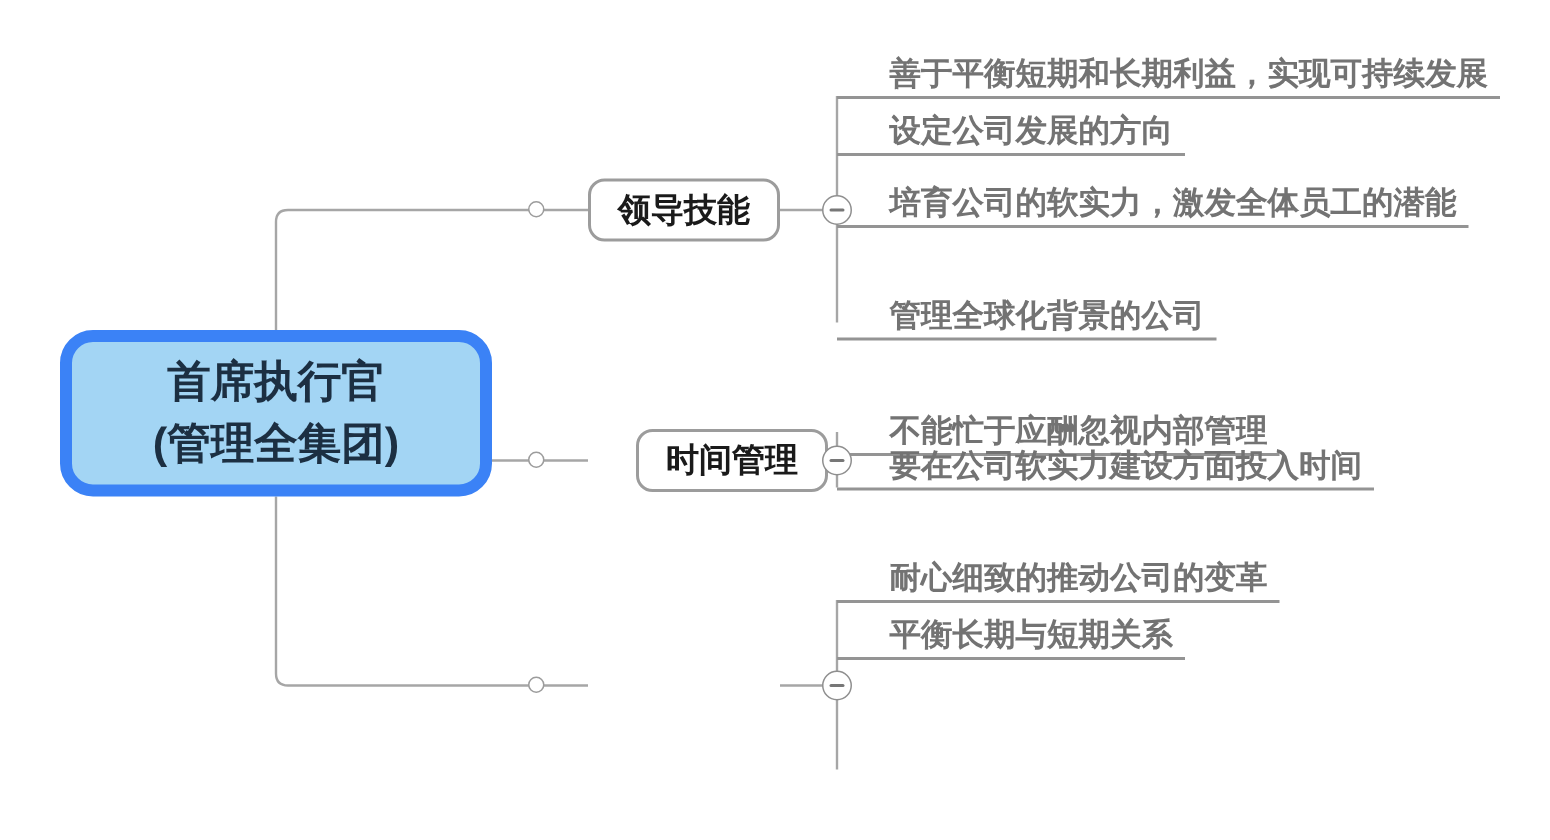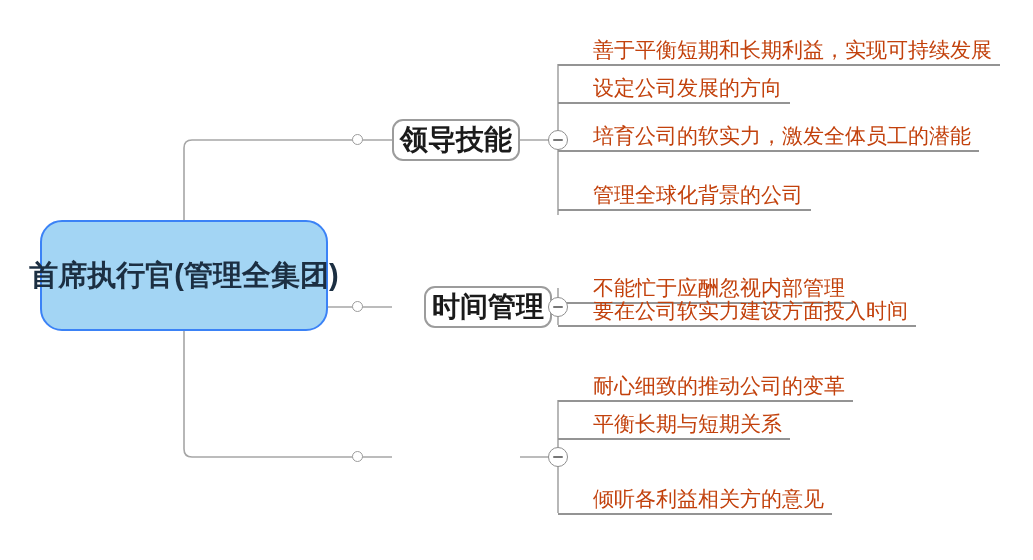--- a/index.html
+++ b/index.html
@@ -8,34 +8,34 @@
     width:1033px;height:560px;
     background:#ffffff;
     overflow:hidden;
     font-family:"Liberation Sans","DejaVu Sans",sans-serif;
   }
   #connector-layer{position:absolute;left:0;top:0;z-index:0;}
   .node{position:absolute;box-sizing:border-box;}
   
   #root-node{
     left:40px;top:220px;width:288px;height:111px;
-    background:#a3d5f4;border:2px solid #3b82f6;border-radius:22px;
-    display:flex;flex-direction:row;align-items:center;justify-content:center;
+    background:#a3d5f4;border:8px solid #3b82f6;border-radius:22px;
+    display:flex;flex-direction:column;align-items:center;justify-content:center;
     z-index:2;
   }
   #root-node .root-line{
     font-size:29px;font-weight:bold;color:#1c2f42;line-height:41px;
     white-space:nowrap;text-align:center;
   }
   
   .branch-box{
     left:392px;width:128px;height:42px;
     background:#ffffff;border:2px solid #9c9c9c;border-radius:11px;
     display:flex;align-items:center;justify-content:center;
-    font-size:28px;font-weight:bold;color:#1a1a1a;white-space:nowrap;
+    font-size:22px;font-weight:bold;color:#1a1a1a;white-space:nowrap;
     z-index:2;
   }
   #branch-box-0{top:119px;}
   #branch-box-1{top:286px;margin-left:32px;}
   #branch-box-2{top:436px;}
   
   .connector-dot{
     position:absolute;left:352px;width:11px;height:11px;box-sizing:border-box;
     background:#ffffff;border:1.5px solid #9c9c9c;border-radius:50%;z-index:2;
   }
@@ -48,27 +48,27 @@
     z-index:3;cursor:pointer;
   }
   #collapse-0{top:130px;} #collapse-1{top:297px;} #collapse-2{top:447px;}
   .minus-bar{width:10px;height:2px;background:#777;border-radius:1px;}
   
   .leaf{
     position:absolute;left:558px;height:28px;
     display:flex;align-items:flex-end;
     padding:0 8px 2px 35px;
     border-bottom:2px solid #949494;
-    font-size:21px;font-weight:normal;color:#c2410c;
+    font-size:21px;font-weight:bold;color:#737373;
     line-height:25px;white-space:nowrap;
     z-index:1;
   }
   
   #leaf-0-0{top:34px;} #leaf-0-1{top:72px;} #leaf-0-2{top:120px;}
-  #leaf-0-3{top:148px;} #leaf-0-4{top:179px;}
+  #leaf-0-3{top:148px;} #leaf-0-4{top:195px;}
   
   #leaf-1-0{top:272px;} #leaf-1-1{top:295px;}
   
   #leaf-2-0{top:370px;} #leaf-2-1{top:408px;}
   #leaf-2-2{top:445px;} #leaf-2-3{top:483px;}
 </style>
 </head>
 <body>
 
 <div id="canvas">
@@ -117,15 +117,14 @@
   <div class="leaf" id="leaf-0-0">善于平衡短期和长期利益，实现可持续发展</div>
   <div class="leaf" id="leaf-0-1">设定公司发展的方向</div>
   <div class="leaf" id="leaf-0-2">培育公司的软实力，激发全体员工的潜能</div>
   <div class="leaf" id="leaf-0-4">管理全球化背景的公司</div>
 
   <div class="leaf" id="leaf-1-0">不能忙于应酬忽视内部管理</div>
   <div class="leaf" id="leaf-1-1">要在公司软实力建设方面投入时间</div>
 
   <div class="leaf" id="leaf-2-0">耐心细致的推动公司的变革</div>
   <div class="leaf" id="leaf-2-1">平衡长期与短期关系</div>
-  <div class="leaf" id="leaf-2-3">倾听各利益相关方的意见</div>
 
 </div>
 
 </body></html>

